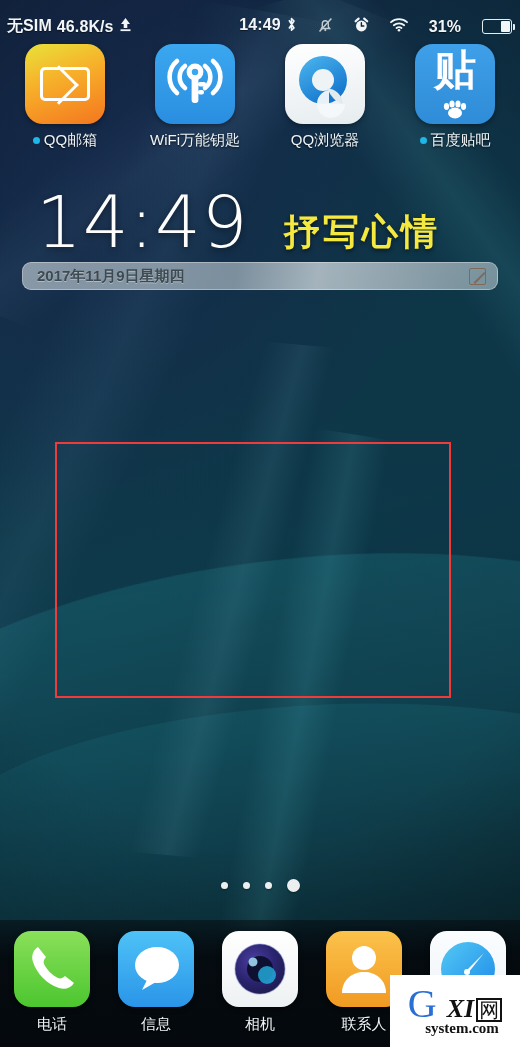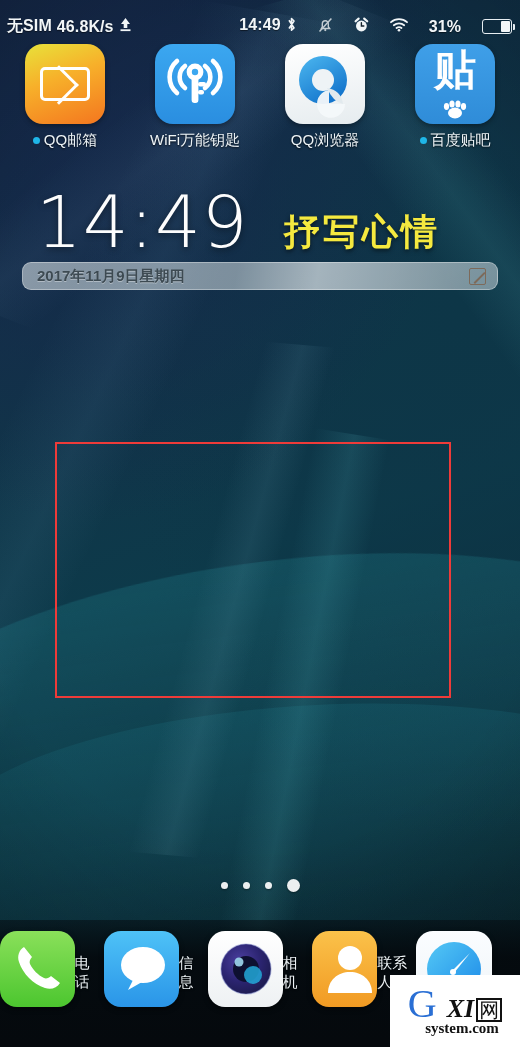--- a/index.html
+++ b/index.html
@@ -111,21 +111,21 @@
   #pagedots { position:absolute; left:0; top:879px; width:520px; display:flex;
               justify-content:center; align-items:center; gap:15px; z-index:15; }
   .pdot { width:7px; height:7px; border-radius:50%; background:#fff; opacity:0.92;
           box-shadow:0 1px 2px rgba(0,0,0,0.4); }
   .pdot.active { width:13px; height:13px; }
 
   
   #dock { position:absolute; left:0; bottom:0; width:520px; height:127px; z-index:15;
           background:linear-gradient(180deg, rgba(5,12,17,0.55) 0%, rgba(4,9,13,0.93) 30%, #05090d 100%);
           display:flex; align-items:flex-start; padding-top:11px; }
-  .dapp { width:104px; display:flex; flex-direction:row; align-items:center; }
+  .dapp { width:104px; display:flex; flex-direction:column; align-items:center; }
   .dapp .tile { width:76px; height:76px; border-radius:17px; position:relative; overflow:hidden;
                 box-shadow:0 2px 5px rgba(0,0,0,0.5); }
   .dapp .lbl { margin-top:8px; color:#eef4f7; font-size:15px; text-shadow:0 1px 2px rgba(0,0,0,0.8); }
   .tile-phone { background:linear-gradient(180deg,#8ae05a 0%,#4cc62f 100%); }
   .tile-msg { background:linear-gradient(180deg,#4ec2f7 0%,#2a95e8 100%); }
   .tile-camera { background:linear-gradient(180deg,#ffffff 0%,#eef1f3 100%); }
   .tile-contacts { background:linear-gradient(180deg,#fbc24a 0%,#f19a23 100%); }
   .tile-compass { background:linear-gradient(180deg,#fbfdff 0%,#eef4f8 100%); }
 
   

